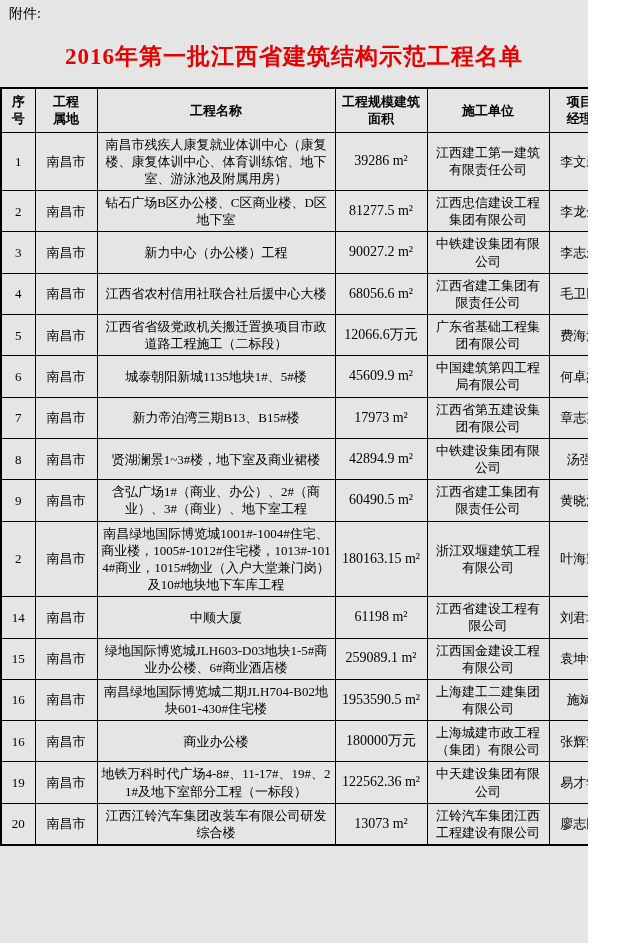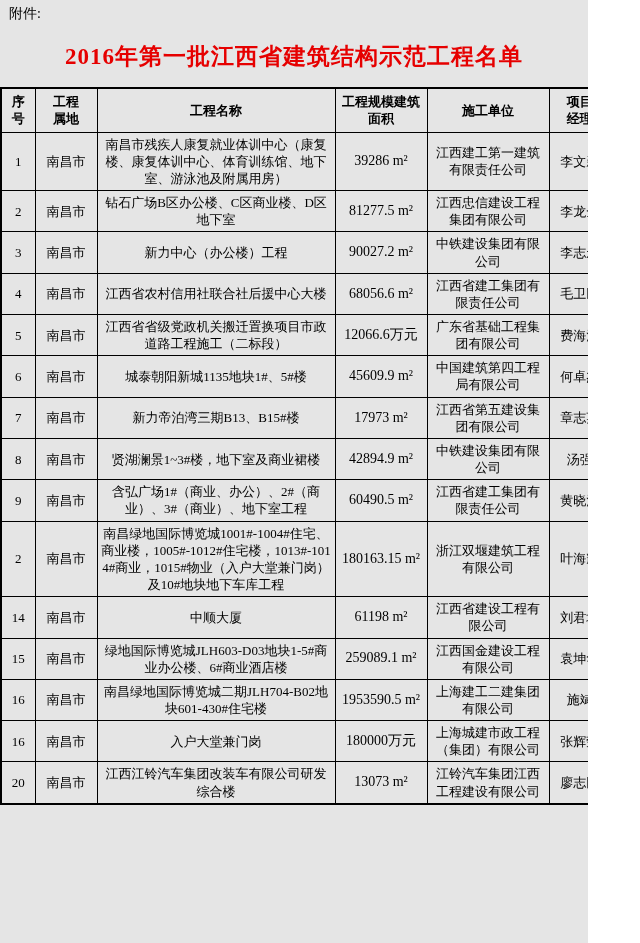--- a/index.html
+++ b/index.html
@@ -191,24 +191,32 @@
           <td>16</td>
           <td>南昌市</td>
           <td>南昌绿地国际博览城二期JLH704-B02地块601-430#住宅楼</td>
           <td class="scale-cell">1953590.5 m²</td>
           <td>上海建工二建集团有限公司</td>
           <td>施斌</td>
         </tr>
         <tr>
           <td>16</td>
           <td>南昌市</td>
-          <td>入户大堂兼门岗</td>
+          <td>商业办公楼</td>
           <td class="scale-cell">180000万元</td>
           <td>上海城建市政工程（集团）有限公司</td>
           <td>张辉荣</td>
+        </tr>
+        <tr>
+          <td>19</td>
+          <td>南昌市</td>
+          <td>地铁万科时代广场4-8#、11-17#、19#、21#及地下室部分工程（一标段）</td>
+          <td class="scale-cell">122562.36 m²</td>
+          <td>中天建设集团有限公司</td>
+          <td>易才学</td>
         </tr>
         <tr>
           <td>20</td>
           <td>南昌市</td>
           <td>江西江铃汽车集团改装车有限公司研发综合楼</td>
           <td class="scale-cell">13073 m²</td>
           <td>江铃汽车集团江西工程建设有限公司</td>
           <td>廖志刚</td>
         </tr>
       </tbody>

